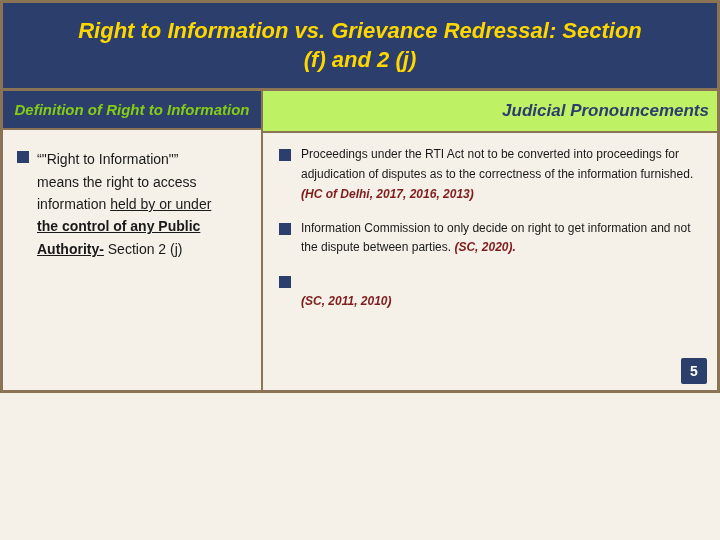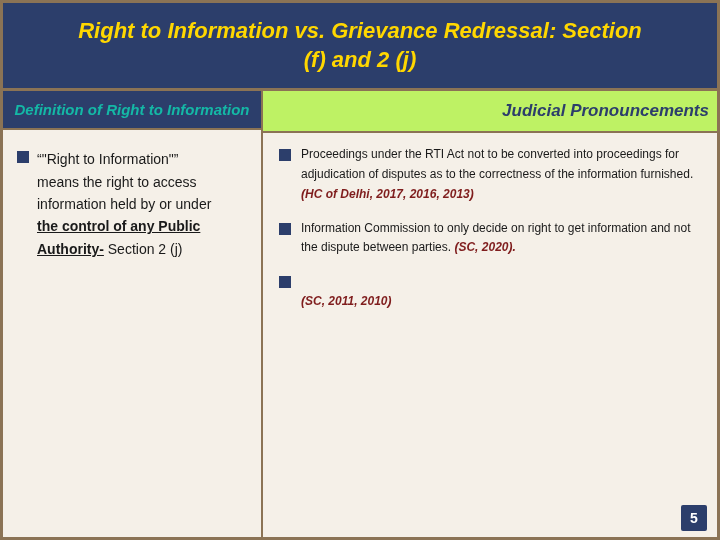--- a/index.html
+++ b/index.html
@@ -5,21 +5,21 @@
     * { box-sizing: border-box; margin: 0; padding: 0; }
     body {
       width: 720px;
       height: 540px;
       font-family: Arial, sans-serif;
       background: #f5f0e8;
       overflow: hidden;
     }
     .slide {
       width: 720px;
-      height: 540px;
+      height: 393px;
       background: #f5f0e8;
       border: 3px solid #8B7355;
       display: flex;
       flex-direction: column;
     }
     .title-bar {
       background: #2c3e6b;
       color: #FFD700;
       text-align: center;
       padding: 14px 16px;
@@ -37,21 +37,21 @@
     .left-panel {
       width: 260px;
       min-width: 260px;
       background: #f5f0e8;
       border-right: 2px solid #8B7355;
       display: flex;
       flex-direction: column;
     }
     .left-header {
       background: #2c3e6b;
-      color: #14b8a6;
+      color: #84cc16;
       text-align: center;
       padding: 10px 8px;
       font-size: 15px;
       font-weight: bold;
       font-style: italic;
       border-bottom: 2px solid #8B7355;
     }
     .left-body {
       padding: 18px 14px;
       font-size: 14px;
@@ -66,20 +66,21 @@
     }
     .left-body .bullet-square {
       width: 12px;
       height: 12px;
       min-width: 12px;
       background: #2c3e6b;
       margin-right: 8px;
       margin-top: 3px;
     }
     .left-body .underline {
+      text-decoration: underline;
     }
     .left-body .bold-underline {
       font-weight: bold;
       text-decoration: underline;
     }
     .right-panel {
       flex: 1;
       background: #f5f0e8;
       display: flex;
       flex-direction: column;

